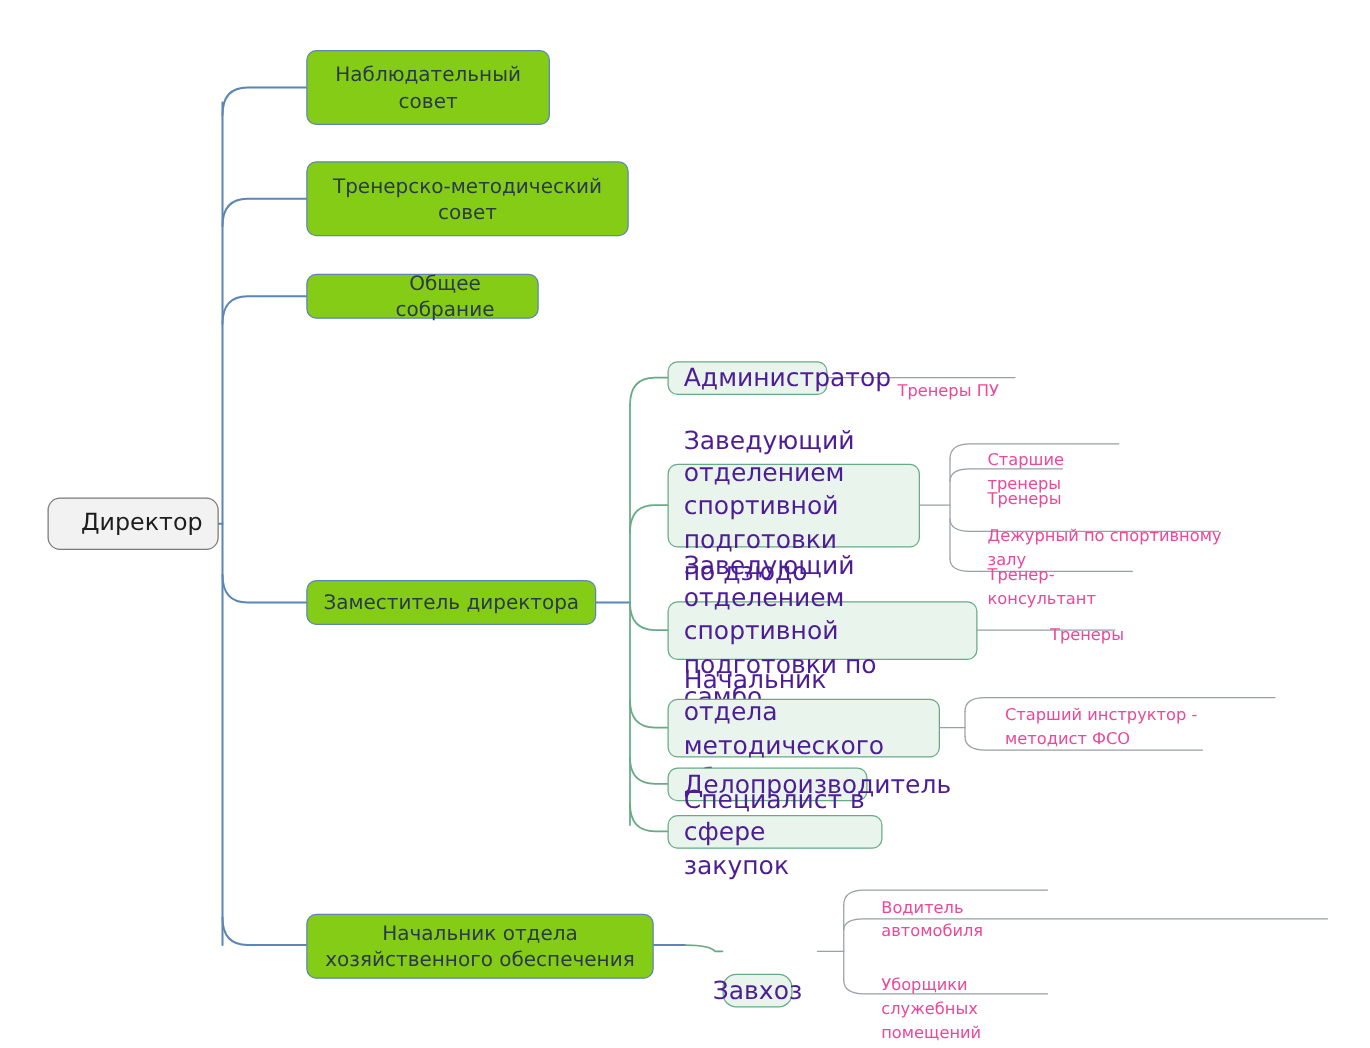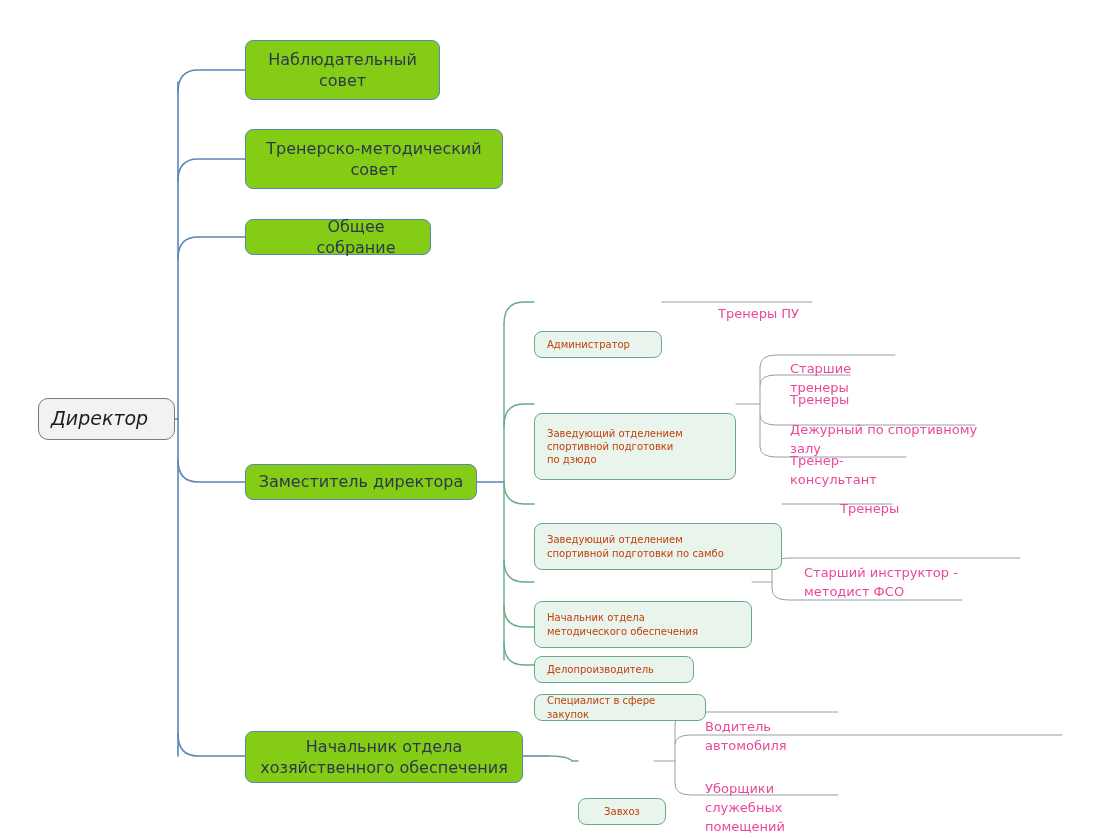--- a/index.html
+++ b/index.html
@@ -35,41 +35,39 @@
     border-width: 1px;
     padding: 4px 12px;
     line-height: 1.32;
     white-space: pre-line;
   }
   .node.root {
     background: #f2f2f2;
     border-color: #7a7a7a;
     color: #1d1d1d;
     font-size: 19px;
-    justify-content: flex-start;
+    justify-content: flex-end;
     text-align: center;
     border-radius: 10px;
-    font-style: italic;
   }
   .node.blue {
     background: #84cc16;
     border-color: #5b86b5;
     color: #2b3a4a;
     font-size: 16px;
   }
   .node.blue.center {
     justify-content: center;
     text-align: center;
   }
   .node.green {
     background: #e8f4ec;
     border-color: #67ab86;
-    color: #c2410c;
-    font-size: 10px;
-    margin-top: 42px;
+    color: #4c1d95;
+    font-size: 20px;
   }
   .node.green.center {
     justify-content: center;
     text-align: center;
   }
   .leaf {
     position: absolute;
     box-sizing: border-box;
     color: #ec4899;
     font-size: 13px;
@@ -198,21 +196,21 @@
 
   <div class="node green" style="left:534px; top:652px; width:172px; height:27px;">
     <span>Специалист в сфере закупок</span>
   </div>
 
   <div class="node blue center" style="left:245px; top:731px; width:278px; height:52px;">
     <span>Начальник отдела
 хозяйственного обеспечения</span>
   </div>
 
-  <div class="node green center" style="left:578px; top:756px; width:88px; height:27px;">
+  <div class="node green center" style="left:578px; top:779px; width:56px; height:27px;border-radius:11px;">
     <span>Завхоз</span>
   </div>
 
   <div class="leaf" style="left:716px; top:286px; width:100px;">
     <span>Тренеры ПУ</span>
   </div>
 
   <div class="leaf" style="left:788px; top:341px; width:115px;">
     <span>Старшие тренеры</span>
   </div>

